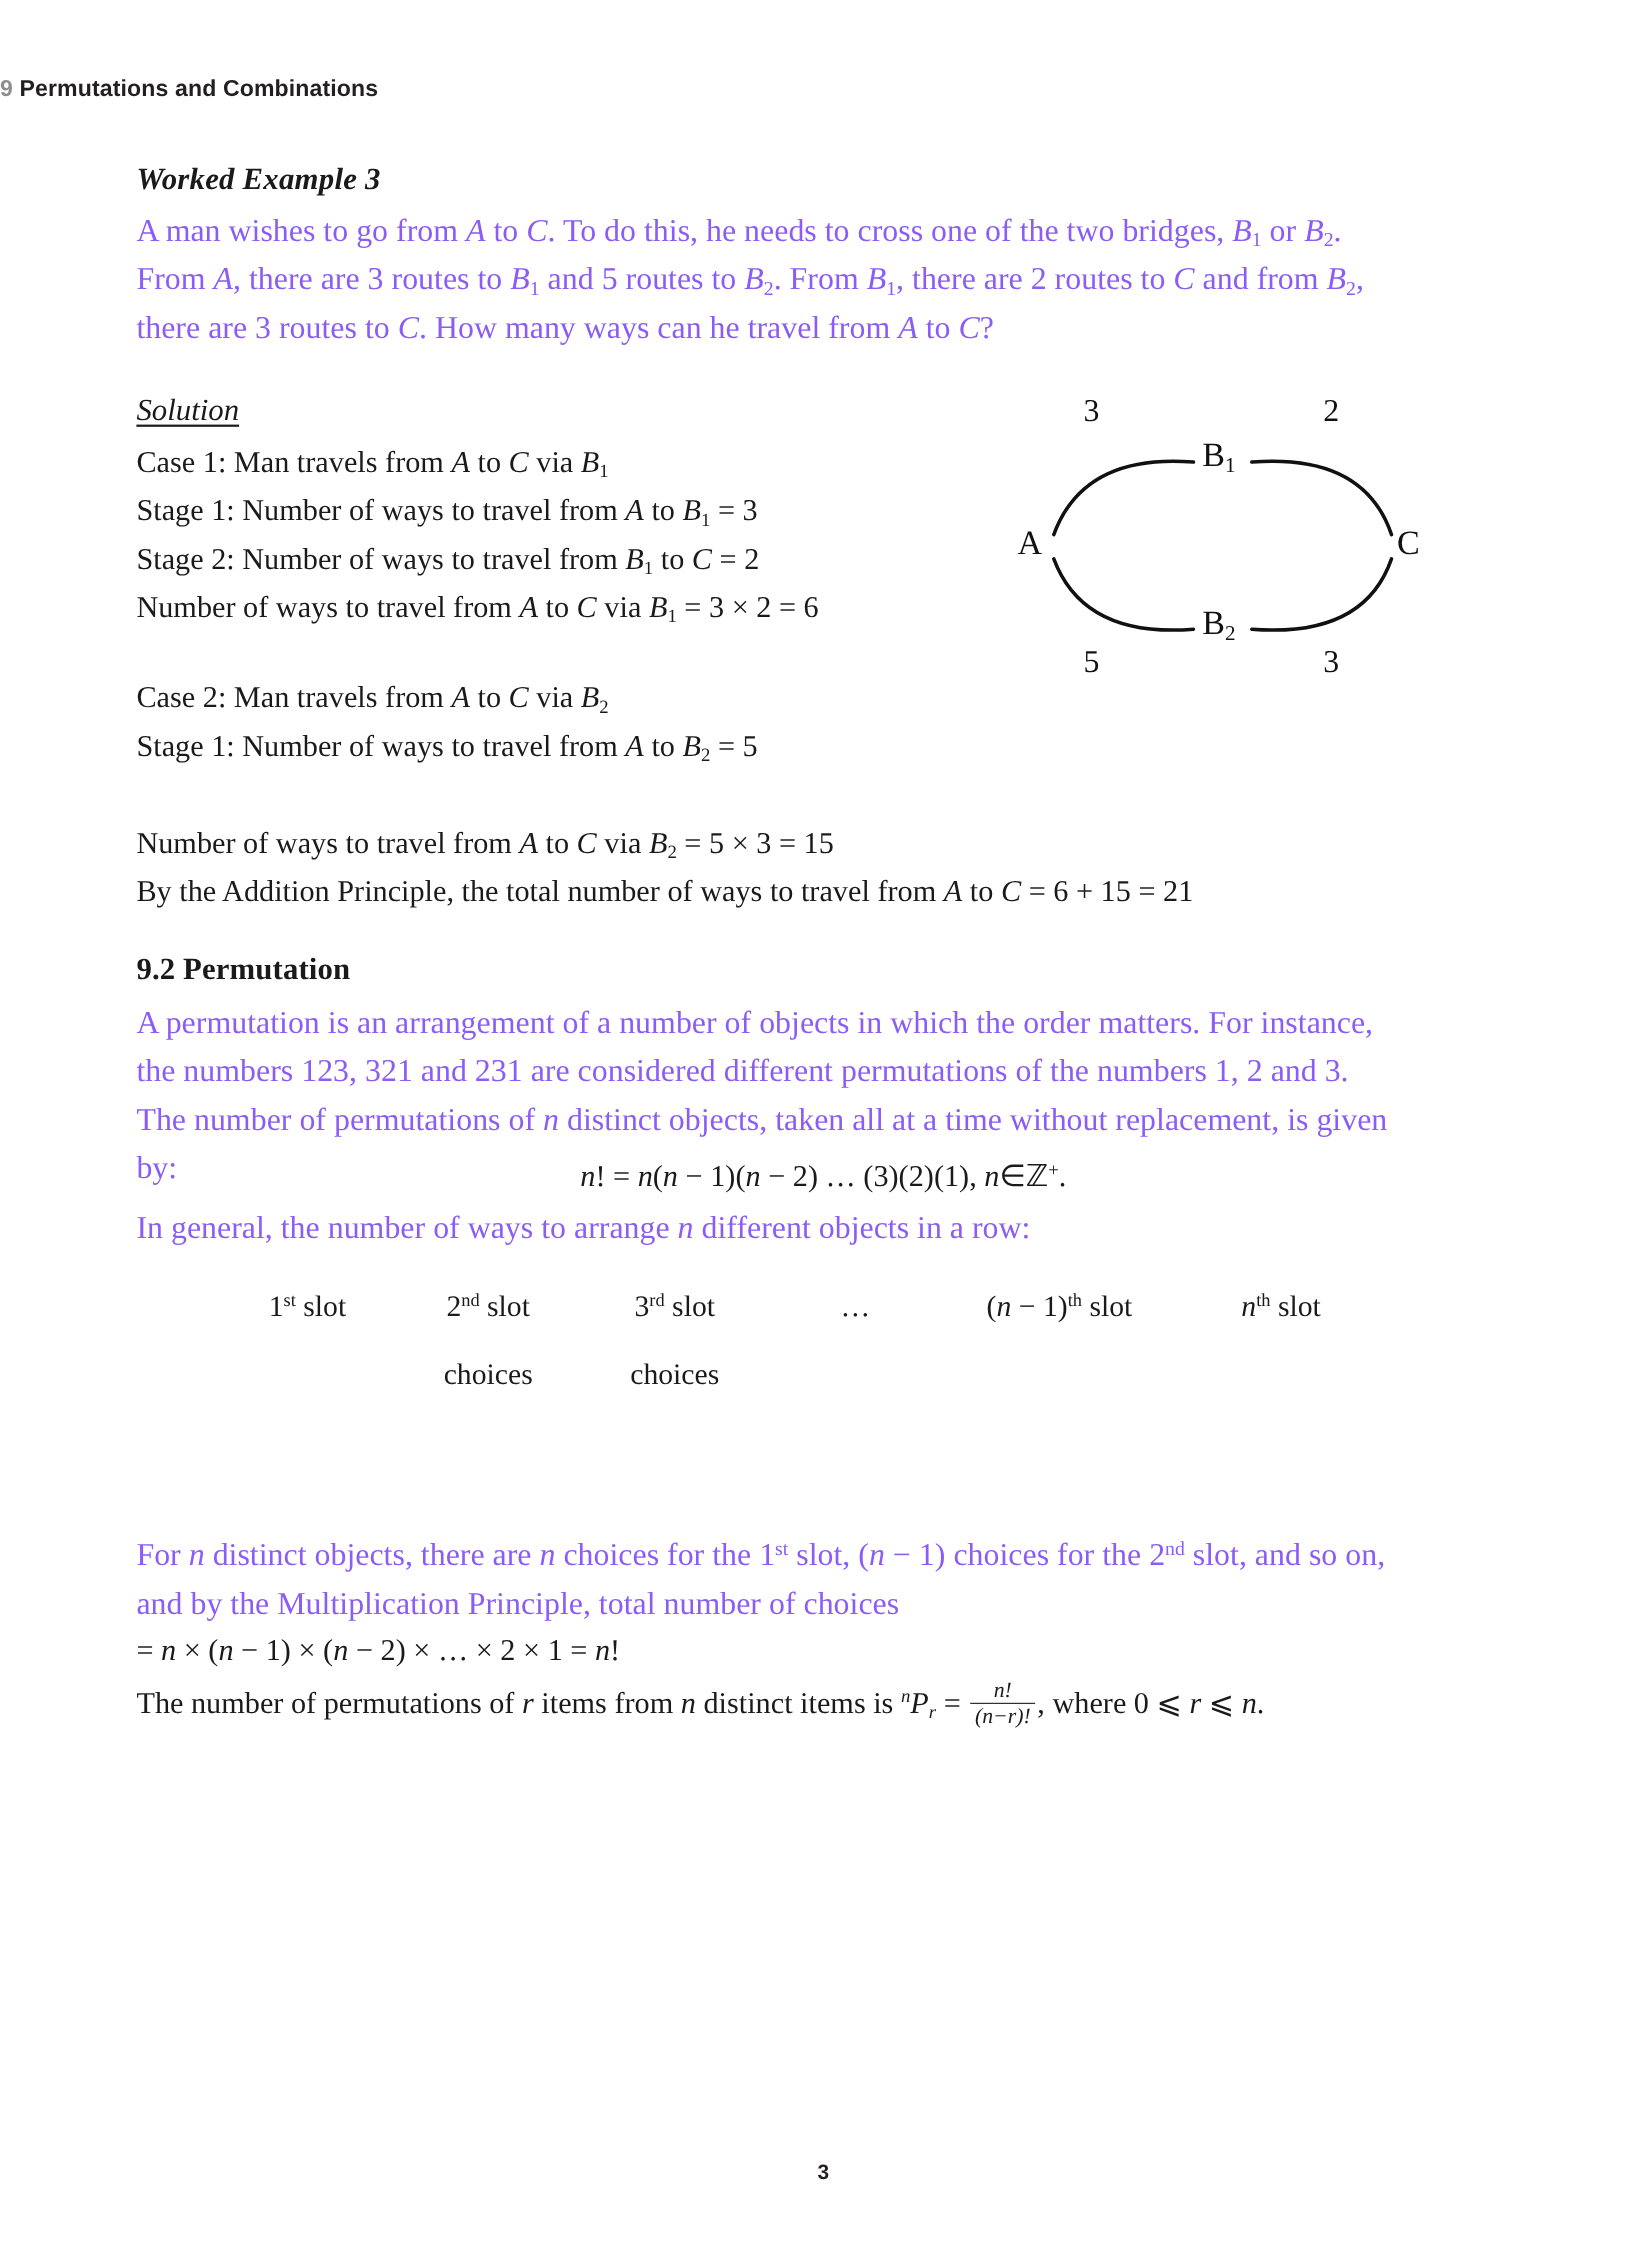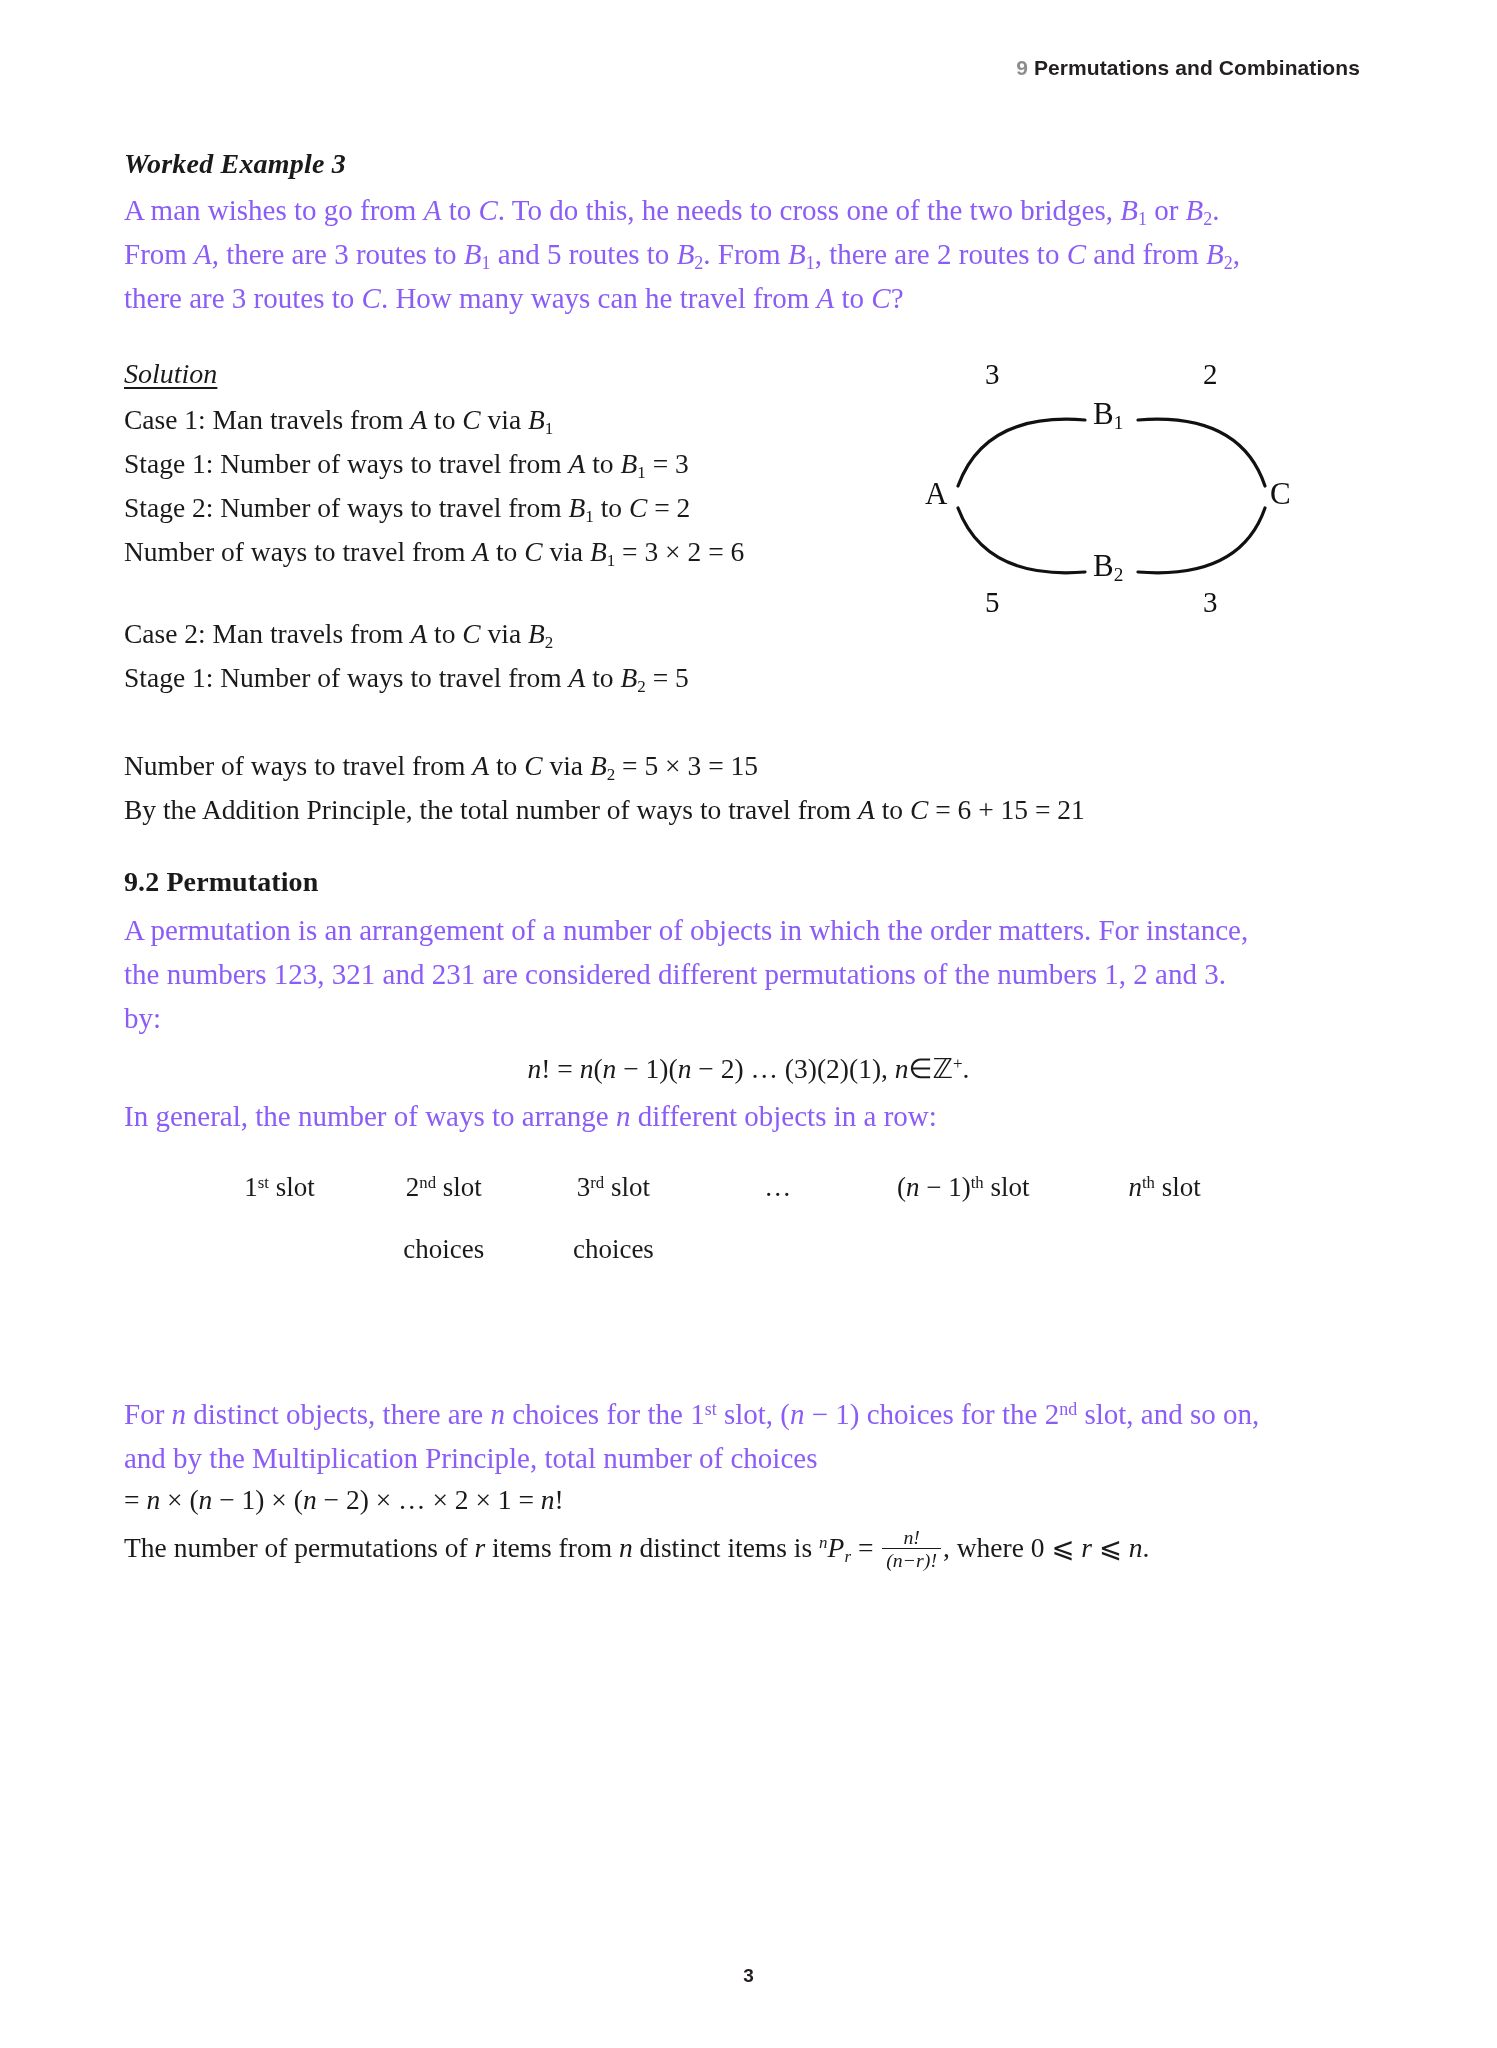--- a/index.html
+++ b/index.html
@@ -13,24 +13,24 @@
     height: 2048px;
     background: #ffffff;
     font-family: "Liberation Serif", serif;
     color: #1a1a1a;
     overflow: hidden;
   }
 
   
   .running-head {
     position: absolute;
-    top: 56px;
+    top: 69px;
     left: 0;
     width: 1360px;
-    text-align: right;
+    text-align: left;
     font-family: "Liberation Sans", sans-serif;
     font-weight: bold;
     font-size: 21px;
     letter-spacing: 0.1px;
     color: #231f20;
   }
   .running-head .chap-num {
     color: #8d8d8d;
   }
 
@@ -270,20 +270,21 @@
     <span class="dg-num" style="left:278px; top:-10px;">2</span>
     <span class="dg-num" style="left:60px; top:218px;">5</span>
     <span class="dg-num" style="left:278px; top:218px;">3</span>
   </div>
 
   <div class="sec-head">9.2 Permutation</div>
 
   <div class="body-text" id="perm-intro">
     <p>A permutation is an arrangement of a number of objects in which the order matters. For instance,</p>
     <p>the numbers 123, 321 and 231 are considered different permutations of the numbers 1, 2 and 3.</p>
+    <p>The number of permutations of <span class="it">n</span> distinct objects, taken all at a time without replacement, is given</p>
     <p>by:</p>
   </div>
 
   <div class="centered-formula" style="top:1052px">
     <span class="it">n</span>! = <span class="it">n</span>(<span class="it">n</span> − 1)(<span class="it">n</span> − 2) … (3)(2)(1), <span class="it">n</span>∈ℤ<sup>+</sup>.
   </div>
 
   <div class="body-text" id="in-general">
     In general, the number of ways to arrange <span class="it">n</span> different objects in a row:
   </div>

